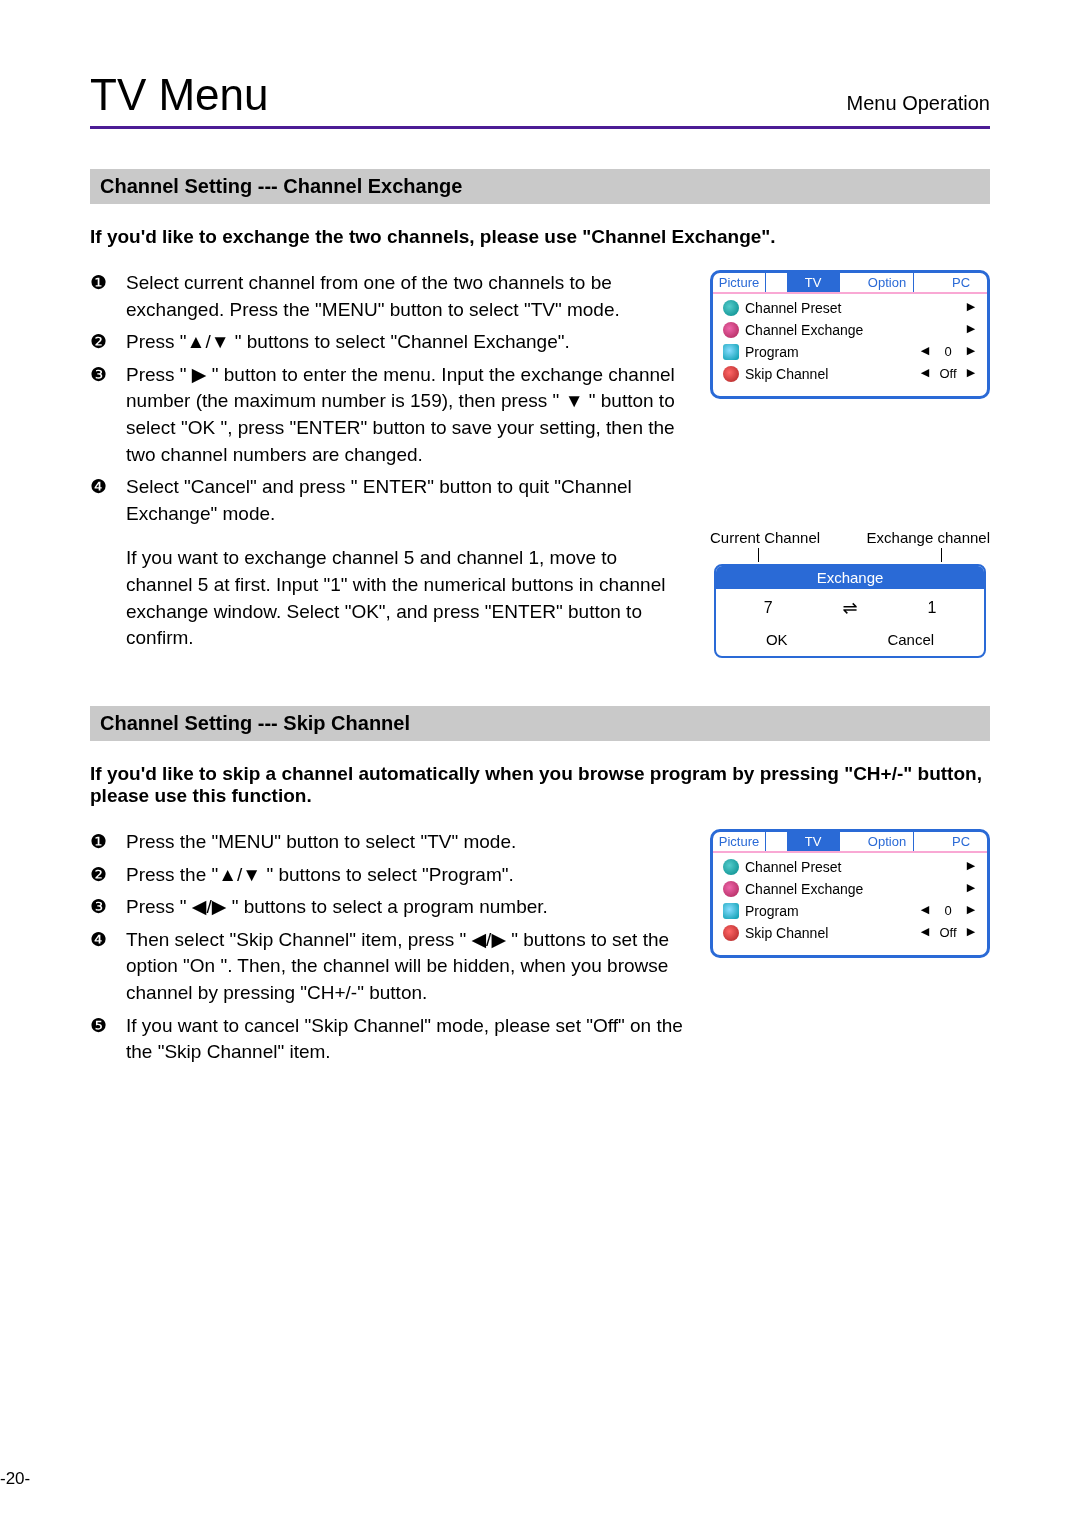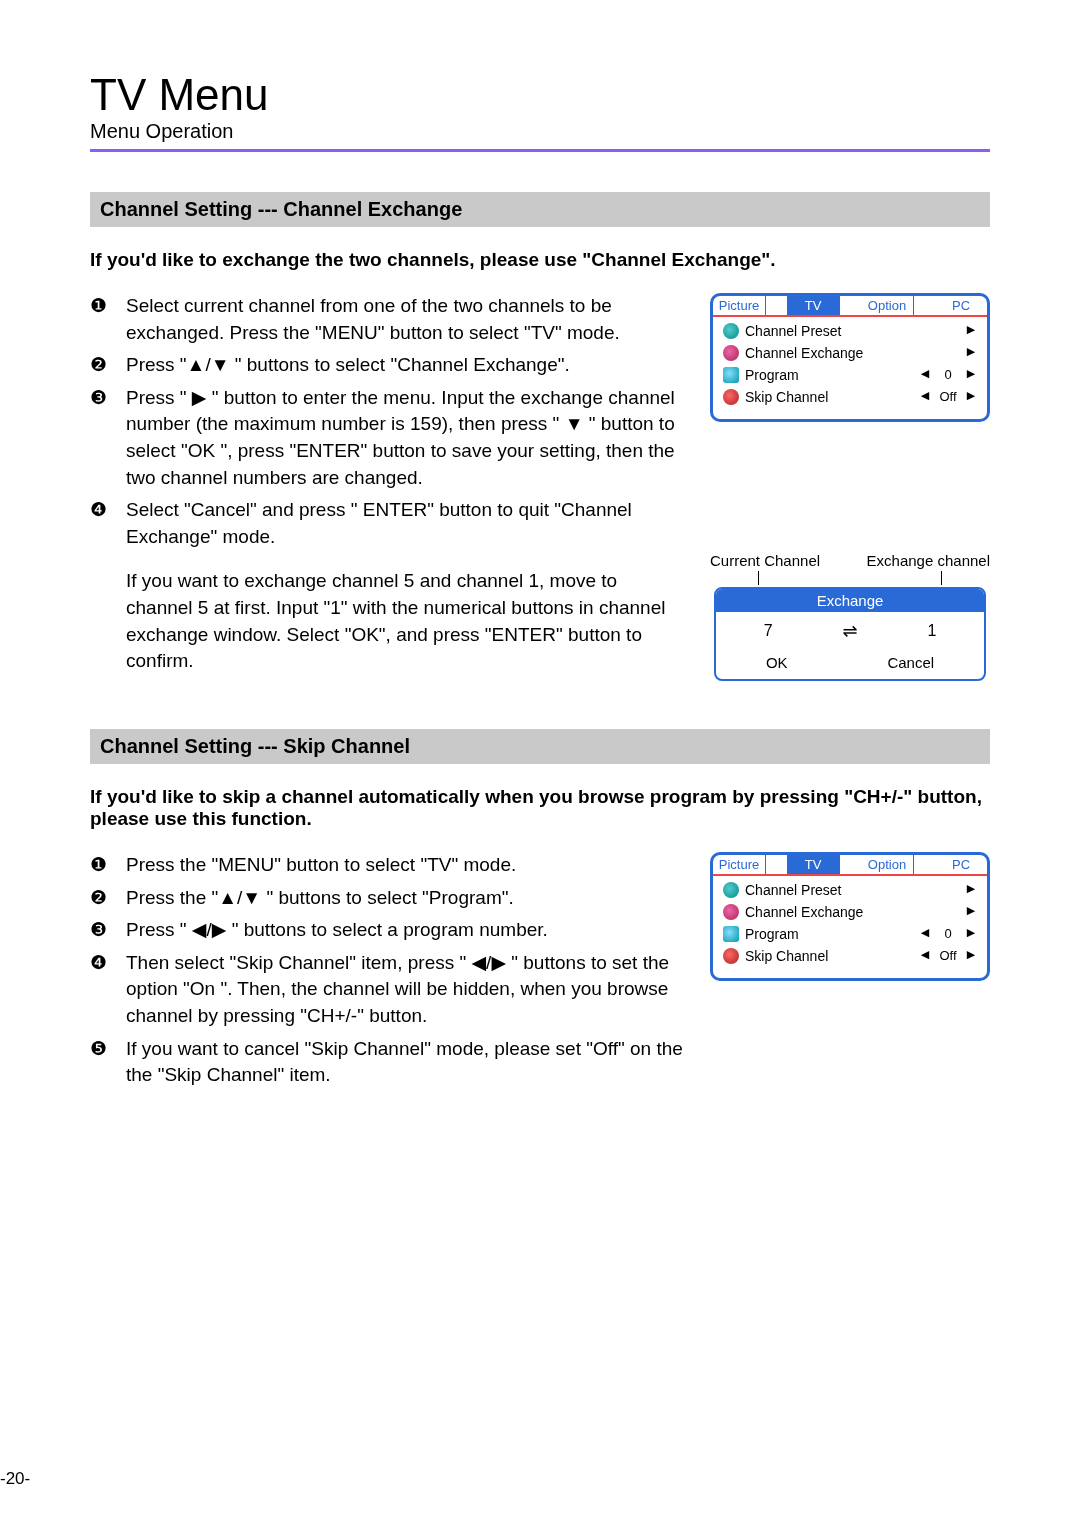--- a/index.html
+++ b/index.html
@@ -8,24 +8,23 @@
     width: 1080px;
     height: 1527px;
     padding: 70px 90px 40px 90px;
     color: #000;
     position: relative;
   }
   .header {
     display: flex;
     justify-content: space-between;
     align-items: baseline;
-    border-bottom: 3px solid #8b5cf6;
+    border-bottom: 3px solid #4c1d95;
     padding-bottom: 6px;
     margin-bottom: 40px;
-    flex-direction: column;
   }
   .header-title {
     font-size: 44px;
     font-weight: normal;
   }
   .header-sub {
     font-size: 20px;
     font-weight: normal;
   }
   .section-bar {
@@ -71,21 +70,21 @@
     border: 3px solid #2a6ad6;
     border-radius: 10px;
     width: 280px;
     font-size: 14px;
     overflow: hidden;
     background: #fff;
   }
   .osd-tabs {
     display: flex;
     justify-content: space-between;
-    border-bottom: 2px solid #ef4444;
+    border-bottom: 2px solid #f9a8d4;
     gap: 21px;
   }
   .osd-tab {
     flex: 1;
     text-align: center;
     padding: 2px 4px;
     font-size: 13px;
     color: #2a6ad6;
     border-right: 1px solid #2a6ad6;
   }

